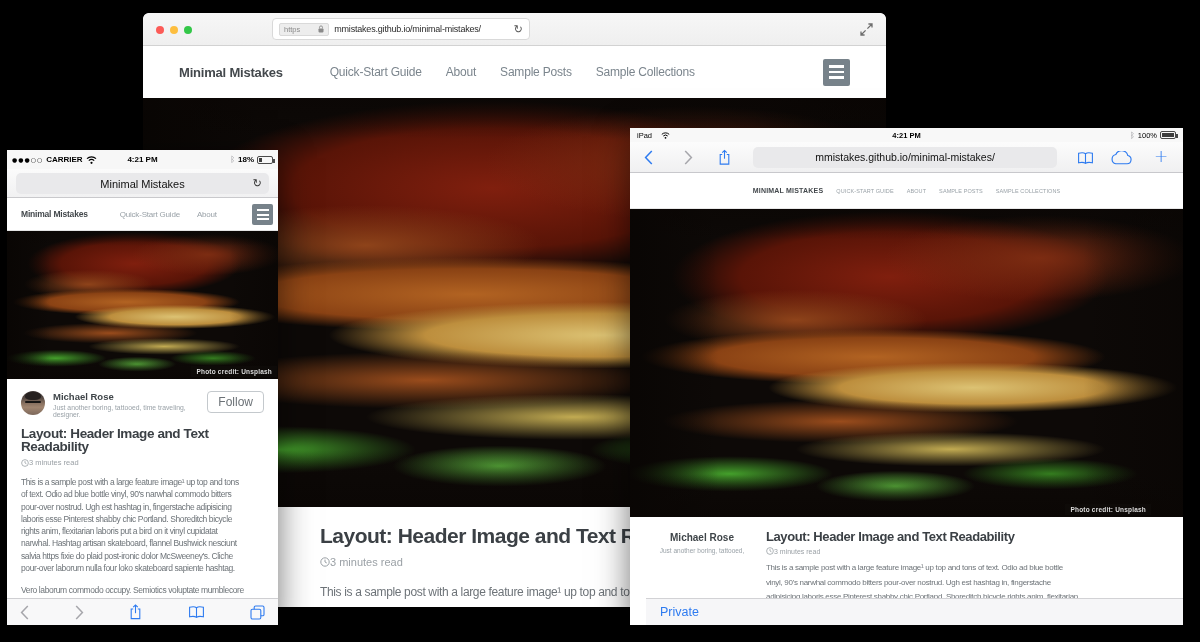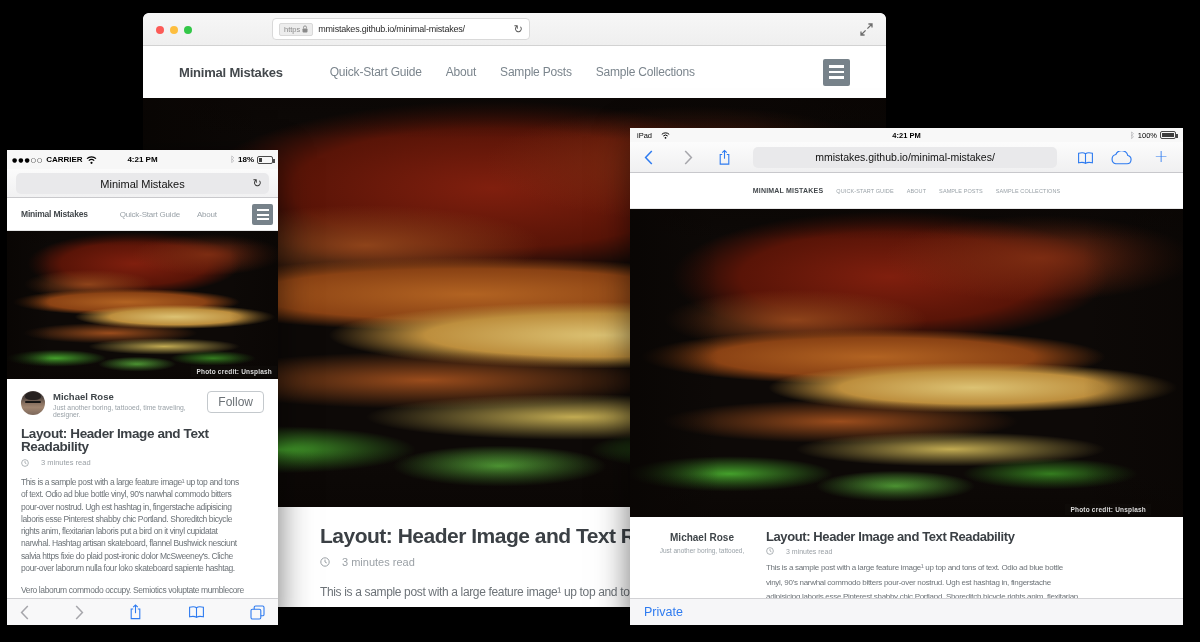--- a/index.html
+++ b/index.html
@@ -25,21 +25,21 @@
       radial-gradient(46% 10% at 38% 69%, #9a4c1c 0%, rgba(154,76,28,0) 70%),
       radial-gradient(50% 11% at 62% 58%, #dcc273 0%, #bd8e3d 48%, rgba(189,142,61,0) 74%),
       radial-gradient(56% 12% at 44% 48%, #b26322 0%, #8a4214 52%, rgba(138,66,20,0) 75%),
       radial-gradient(34% 14% at 30% 36%, #8e431a 0%, rgba(142,67,26,0) 70%),
       radial-gradient(40% 20% at 74% 16%, #7c2c12 0%, rgba(124,44,18,0) 70%),
       radial-gradient(52% 28% at 47% 22%, #801f0e 0%, #591407 52%, rgba(89,20,7,0) 76%);
   }
   .credit { position:absolute; right:1px; bottom:2px; background:rgba(15,12,10,.72); color:#ddd;
             font-size:6.5px; font-weight:bold; letter-spacing:.2px; padding:2px 5px; }
 
-  .meta { display:flex; align-items:center; gap:12px; color:#9ba1a6; }
+  .meta { display:flex; align-items:center; gap:0; color:#9ba1a6; }
   .avatar { border-radius:50%; position:relative; overflow:hidden; flex-shrink:0;
             background:linear-gradient(180deg,#3c3534 0%,#574a44 30%,#8a7261 52%,#a08570 68%,#7c675a 100%); }
   .avatar::before { content:""; position:absolute; left:18%; right:18%; top:4%; height:34%;
                     background:#262120; border-radius:50% 50% 40% 40%; }
   .avatar::after  { content:""; position:absolute; left:16%; right:16%; top:40%; height:11%;
                     background:#171514; border-radius:1px; }
   .avatar--sm { width:24px; height:24px; }
   .avatar--lg { width:42px; height:42px; }
 
   .batt { position:relative; width:16px; height:8px; border:1px solid #4a4a4a; border-radius:2px; flex-shrink:0; }
@@ -48,21 +48,21 @@
   .batt-fill--22 { width:3px; } .batt-fill--100 { width:12px; }
   .glyph { font-family:"DejaVu Sans", sans-serif; }
 
   
   .d-chrome { position:relative; height:33px; background:linear-gradient(#f7f7f7,#efefef);
               border-bottom:1px solid #d2d2d2; border-radius:6px 6px 0 0; }
   .lights { position:absolute; left:13px; top:13px; display:flex; gap:6px; }
   .light { width:8px; height:8px; border-radius:50%; }
   .d-url { position:absolute; left:129px; top:5px; width:258px; height:22px; background:#fff;
            border:1px solid #d9d9d9; border-radius:4px; display:flex; align-items:center; padding:0 6px; gap:5px; }
-  .https-badge { display:flex; align-items:flex-start; gap:2px; background:#ededed; border:1px solid #d9d9d9;
+  .https-badge { display:flex; align-items:flex-start; gap:18px; background:#ededed; border:1px solid #d9d9d9;
                  border-radius:2px; font-size:7.5px; color:#8a8a8a; padding:1px 4px; }
   .d-url-text { font-size:9px; letter-spacing:-.2px; color:#2b2b2b; white-space:nowrap; }
   .reload { margin-left:auto; font-size:11px; color:#555; line-height:1; cursor:pointer; }
   .expand { position:absolute; right:13px; top:9px; color:#6e6e6e; }
   .d-nav { height:52px; display:flex; align-items:center; padding:0 36px; background:#fff; }
   .d-brand { font-weight:bold; font-size:13px; letter-spacing:-.2px; color:#43484c; white-space:nowrap; }
   .d-links { display:flex; gap:24px; margin-left:47px; }
   .d-link { font-size:12px; letter-spacing:-.2px; color:#7b858d; white-space:nowrap; cursor:pointer; }
   .burger { margin-left:auto; width:27px; height:27px; background:#77828a; border-radius:2px;
             display:flex; flex-direction:column; justify-content:center; align-items:center; gap:3px; cursor:pointer; }
@@ -133,21 +133,21 @@
   .t-content { display:flex; padding:8px 22px 0 24px; }
   .t-author { width:96px; flex-shrink:0; text-align:center; }
   .t-author .avatar { margin:2px auto 0; }
   .t-author-name { margin-top:7px; font-size:10px; font-weight:bold; color:#3f4549; }
   .t-author-bio { margin-top:4px; font-size:6.5px; color:#9aa2a8; }
   .t-article { flex:1; padding-left:16px; overflow:hidden; }
   .t-title { margin-top:4px; font-size:13px; font-weight:bold; letter-spacing:-.4px; color:#3b4045; white-space:nowrap; }
   .t-article .meta { font-size:7px; margin-top:3px; }
   .t-body { margin-top:6px; font-size:8px; letter-spacing:-.3px; color:#6d7378; line-height:14.5px; }
   .t-body div { white-space:nowrap; overflow:hidden; }
-  .t-private { position:absolute; left:0; right:0; bottom:0; height:27px; background:#f6f6f8;
+  .t-private { position:absolute; left:16px; right:0; bottom:0; height:27px; background:#f6f6f8;
                border-top:1px solid #d2d2d5; display:flex; align-items:center; padding:0 14px;
                font-size:12.5px; z-index:5; }
   .blue { color:#2e7bf0; }
 </style>
 </head>
 <body>
 
 <div class="stage">
 
   <div class="window desktop">

